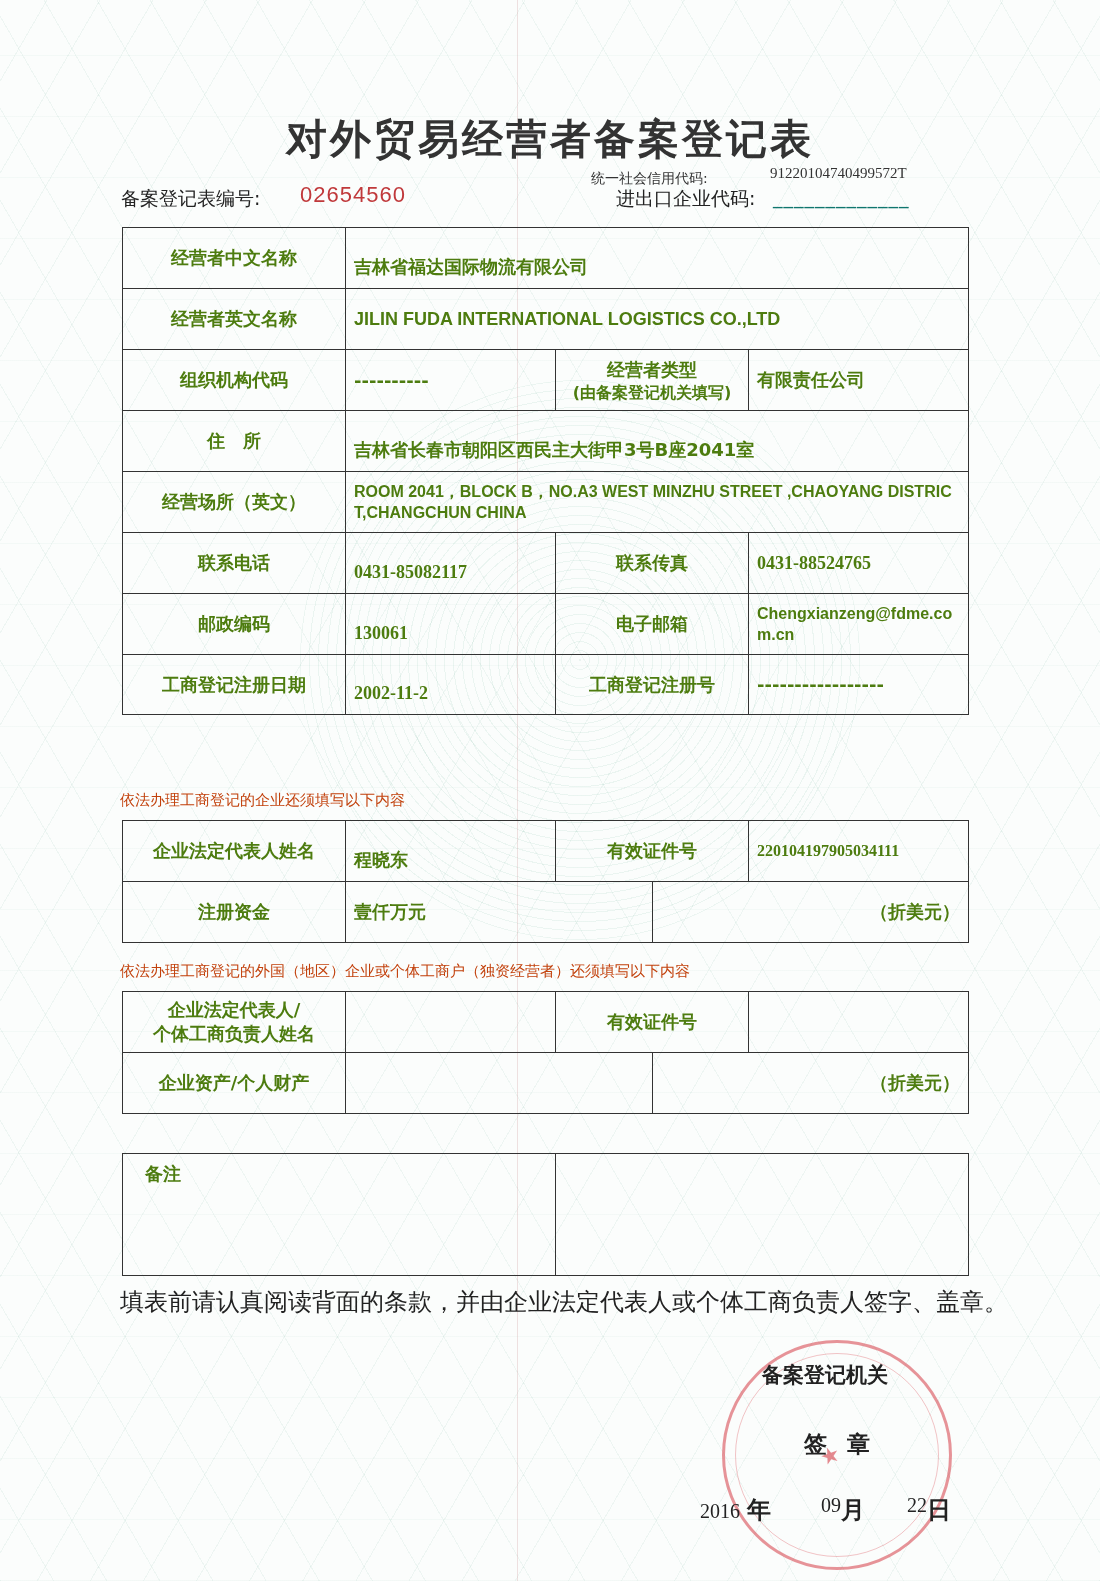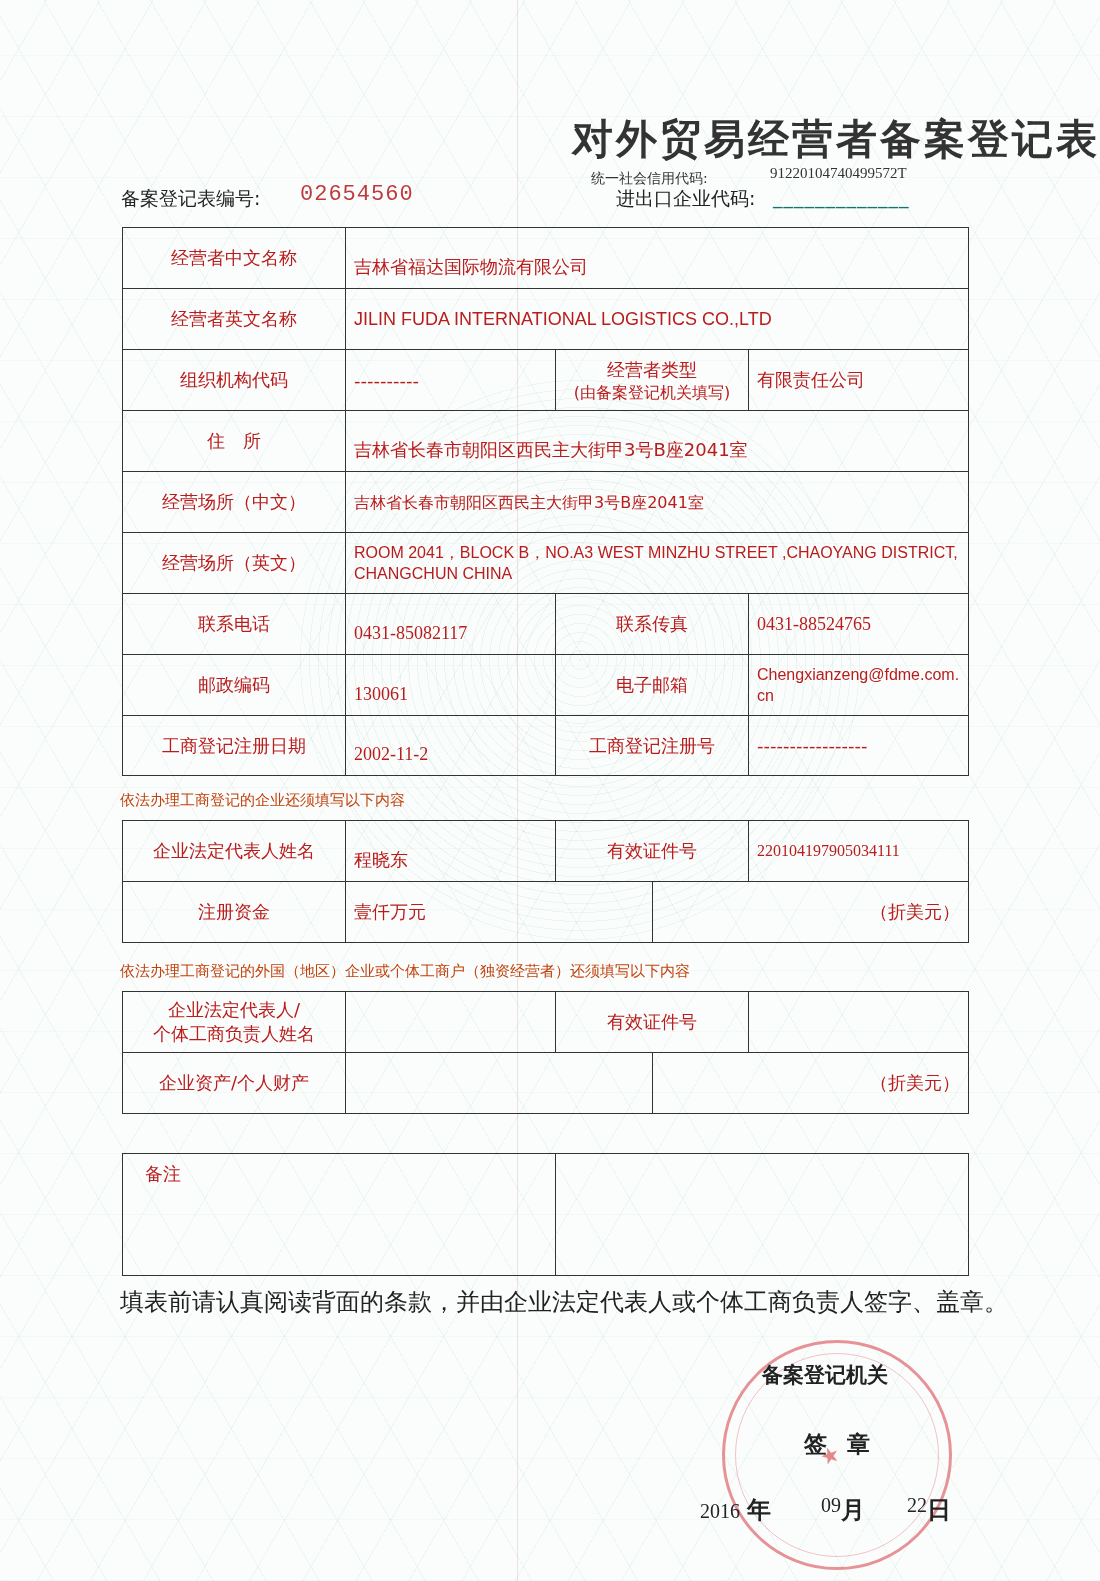--- a/index.html
+++ b/index.html
@@ -13,32 +13,32 @@
     font-family: "DejaVu Sans", "Liberation Sans", sans-serif;
     color:#222;
   }
   .guilloche {
     position:absolute; left:300px; top:380px; width:560px; height:560px; border-radius:50%;
     background: repeating-radial-gradient(circle at 50% 50%, rgba(90,170,140,0.10) 0 1px, transparent 1px 9px);
     pointer-events:none;
   }
   .fold { position:absolute; left:517px; top:0; width:1px; height:1581px; background:rgba(200,140,140,0.25); }
   .title {
-    position:absolute; left:0; width:1100px; top:112px; text-align:right;
+    position:absolute; left:0; width:1100px; top:112px; text-align:center;
     font-size:41px; font-weight:bold; letter-spacing:3px; color:#333;
   }
   .reg-no-label { position:absolute; left:121px; top:186px; font-size:19px; color:#222; }
-  .reg-no-value { position:absolute; left:300px; top:182px; font-size:22px; color:#c0393b; font-family:Liberation Mono, monospace; letter-spacing:1px; }
+  .reg-no-value { position:absolute; left:300px; top:182px; font-size:22px; color:#c0393b; font-family:Liberation Sans, sans-serif; letter-spacing:1px; }
   .credit-label { position:absolute; left:591px; top:170px; font-size:14px; color:#333; }
   .credit-value { position:absolute; left:770px; top:165px; font-size:15px; color:#333; font-family:"Liberation Serif", serif; }
   .ie-label { position:absolute; left:616px; top:186px; font-size:19px; color:#222; }
   .ie-value { position:absolute; left:773px; top:186px; font-size:19px; color:#0f766e; letter-spacing:1px; }
 
   table.form { position:absolute; border-collapse:collapse; table-layout:fixed; }
-  table.form td { border:1.5px solid #333; padding:0 8px; font-size:18px; color:#b91c1c; vertical-align:middle; }
+  table.form td { border:1.5px solid #333; padding:0 8px; font-size:18px; color:#4d7c0f; vertical-align:middle;font-weight:bold; }
   td.lbl { text-align:center; color:#444; }
   td.val { text-align:left; }
   .serif { font-family:"Liberation Serif", serif; font-size:19px; }
   .lower { padding-top:18px !important; }
   .small { font-size:16px !important; line-height:21px; }
   .t1 { left:122px; top:227px; width:846px; }
   .section-note { position:absolute; left:120px; font-size:15px; color:#c2410c; }
   .t2 { left:122px; top:820px; width:846px; }
   .t3 { left:122px; top:991px; width:846px; }
   .t4 { left:122px; top:1153px; width:846px; }
@@ -94,24 +94,20 @@
       <div>经营者类型</div>
       <div class="small">(由备案登记机关填写)</div>
     </td>
     <td class="val">有限责任公司</td>
   </tr>
   <tr style="height:61px">
     <td class="lbl">住　所</td>
     <td class="val lower" colspan="3">吉林省长春市朝阳区西民主大街甲3号B座2041室</td>
   </tr>
   <tr style="height:61px">
-    <td class="lbl">经营场所（中文）</td>
-    <td class="val small" colspan="3">吉林省长春市朝阳区西民主大街甲3号B座2041室</td>
-  </tr>
-  <tr style="height:61px">
     <td class="lbl">经营场所（英文）</td>
     <td class="val small" colspan="3" style="font-family:'Liberation Sans',sans-serif;word-break:break-all;">ROOM 2041，BLOCK B，NO.A3 WEST MINZHU STREET ,CHAOYANG DISTRICT,CHANGCHUN CHINA</td>
   </tr>
   <tr style="height:61px">
     <td class="lbl">联系电话</td>
     <td class="val serif lower">0431-85082117</td>
     <td class="lbl">联系传真</td>
     <td class="val serif">0431-88524765</td>
   </tr>
   <tr style="height:61px">

